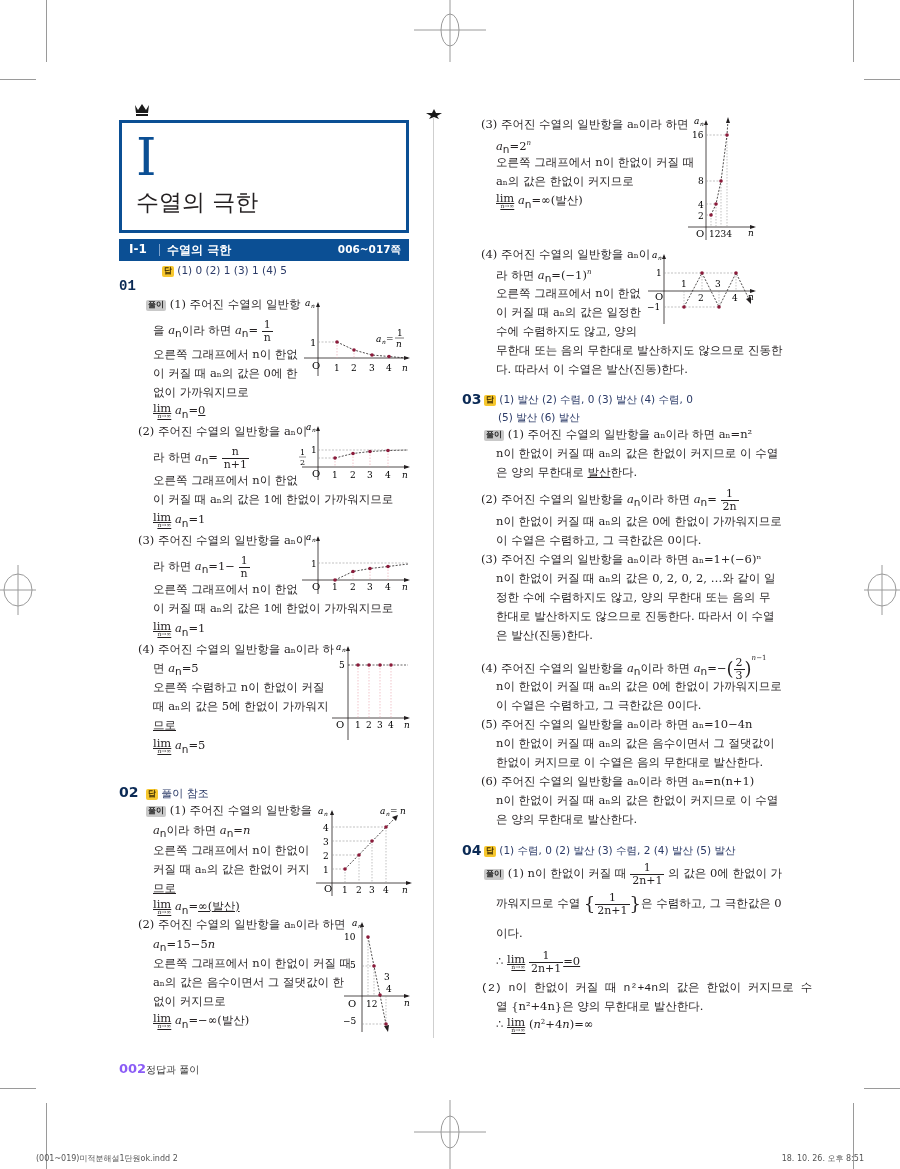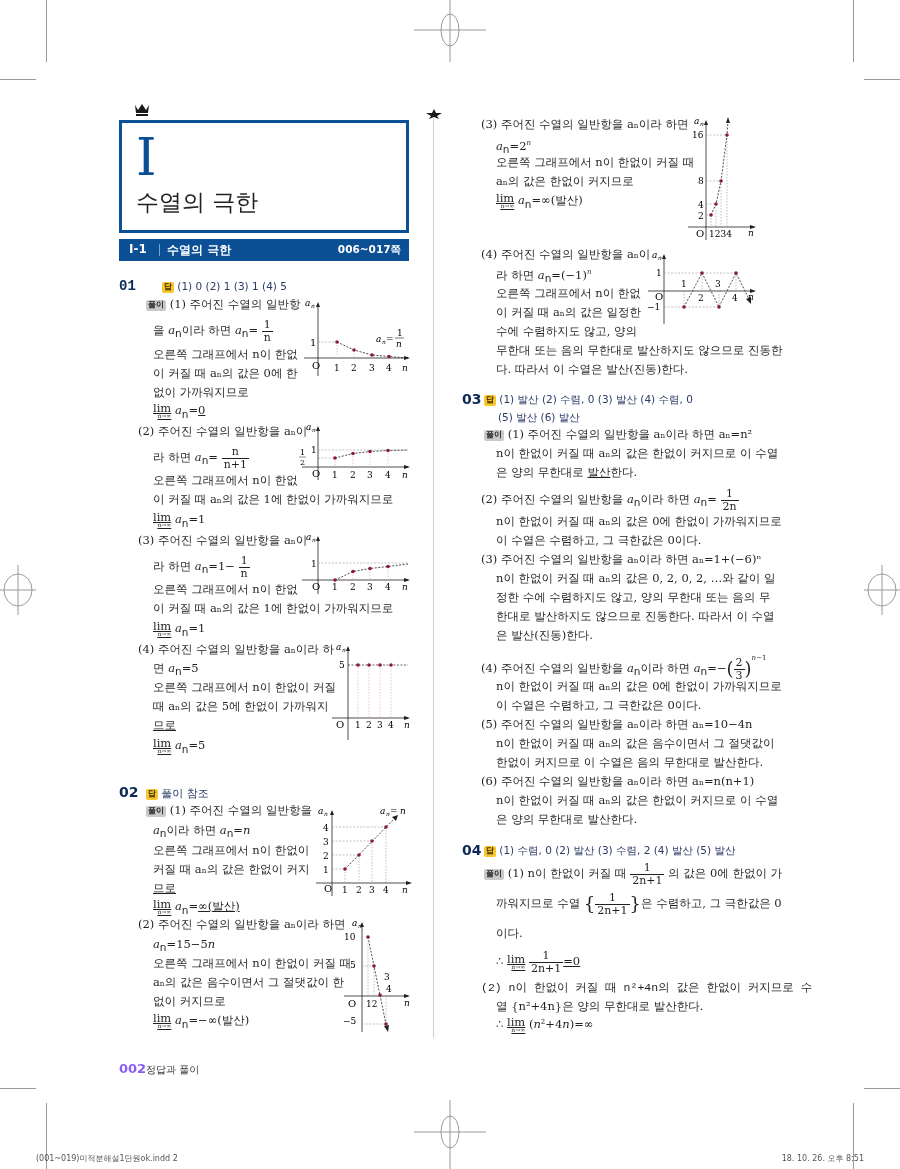--- a/index.html
+++ b/index.html
@@ -83,21 +83,21 @@
   <span class="sep"></span>
   <span class="name">수열의 극한</span>
   <span class="pages">006~017쪽</span>
 </div>
 <svg class="abs" style="left:425px;top:108px" width="18" height="12">
     <path d="M9 1 L11 5 L17 5 L12 8 L14 11 L9 9 L4 11 L6 8 L1 5 L7 5 Z" fill="#1a1a1a"></path>
   </svg>
 <div class="divider-v"></div>
 
 <div class="qnum" style="left:119px;top:278px;font-family:Liberation Mono, monospace;">01</div>
-<div class="ans-line" style="left:146px;top:280px;padding-left:16px;">
+<div class="ans-line" style="left:146px;top:264px;padding-left:16px;">
   <span class="badge-ans">답</span>
   <span>(1) 0   (2) 1   (3) 1   (4) 5</span>
 </div>
 <div class="line" style="left:146px;top:298px;"><span class="badge-sol">풀이</span> <span>(1) 주어진 수열의 일반항</span></div>
 <div class="line" style="left:153px;top:319px;">을 <i>a</i><sub class="sub">n</sub>이라 하면 <i>a</i><sub class="sub">n</sub>= <span class="frac"><span class="top">1</span><span class="bot">n</span></span></div>
 <div class="line" style="left:153px;top:348px;">오른쪽 그래프에서 n이 한없</div>
 <div class="line" style="left:153px;top:367px;">이 커질 때 aₙ의 값은 0에 한</div>
 <div class="line" style="left:153px;top:386px;">없이 가까워지므로</div>
 <div class="line" style="left:153px;top:403px;"><span class="lim"><span class="l1">lim</span><span class="l2">n→∞</span></span> <i>a</i><sub class="sub">n</sub>=<span class="u">0</span></div>
 
@@ -193,21 +193,21 @@
     <circle cx="90" cy="36.5" r="1.8" fill="#8b1a3a"></circle>
   <text x="34" y="60" font-size="9">1</text>
     <text x="52" y="60" font-size="9">2</text>
     <text x="69" y="60" font-size="9">3</text>
     <text x="87" y="60" font-size="9">4</text>
     <text x="104" y="60" font-size="9" font-style="italic">n</text>
 </svg>
 
 <div class="line" style="left:138px;top:643px;">(4) 주어진 수열의 일반항을 aₙ이라 하</div>
 <div class="line" style="left:153px;top:662px;">면 <i>a</i><sub class="sub">n</sub>=5</div>
-<div class="line" style="left:153px;top:681px;">오른쪽 그래프에서 n이 한없이 커질</div>
+<div class="line" style="left:153px;top:681px;">오른쪽 수렴하고 n이 한없이 커질</div>
 <div class="line" style="left:153px;top:700px;">때 aₙ의 값은 5에 한없이 가까워지</div>
 <div class="line u" style="left:153px;top:719px;">므로</div>
 <div class="line" style="left:153px;top:738px;"><span class="lim"><span class="l1">lim</span><span class="l2">n→∞</span></span> <i>a</i><sub class="sub">n</sub>=5</div>
 
 <svg class="abs" style="left:328px;top:640px" width="84" height="100">
   <text x="8" y="10" font-size="9" font-style="italic">a</text>
     <text x="14" y="12" font-size="6" font-style="italic">n</text>
   <line x1="20" y1="8" x2="20" y2="100" stroke="#231f20" stroke-width="0.8"></line>
   <path d="M20 6 L18 11 L22 11 Z" fill="#231f20"></path>
   <line x1="4" y1="78" x2="80" y2="78" stroke="#231f20" stroke-width="0.8"></line>

